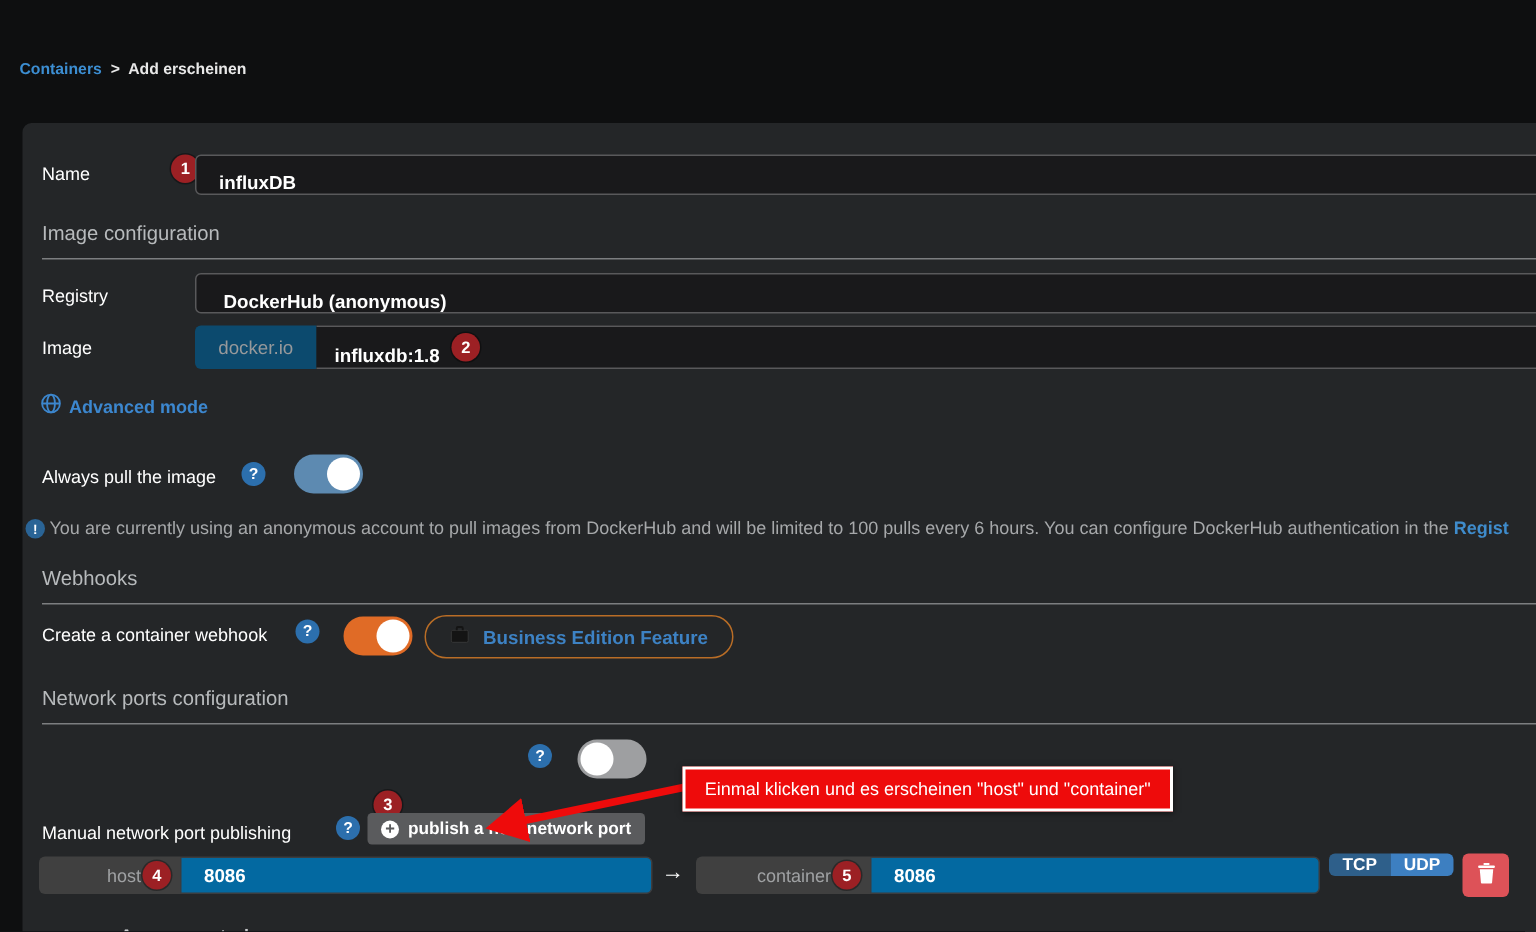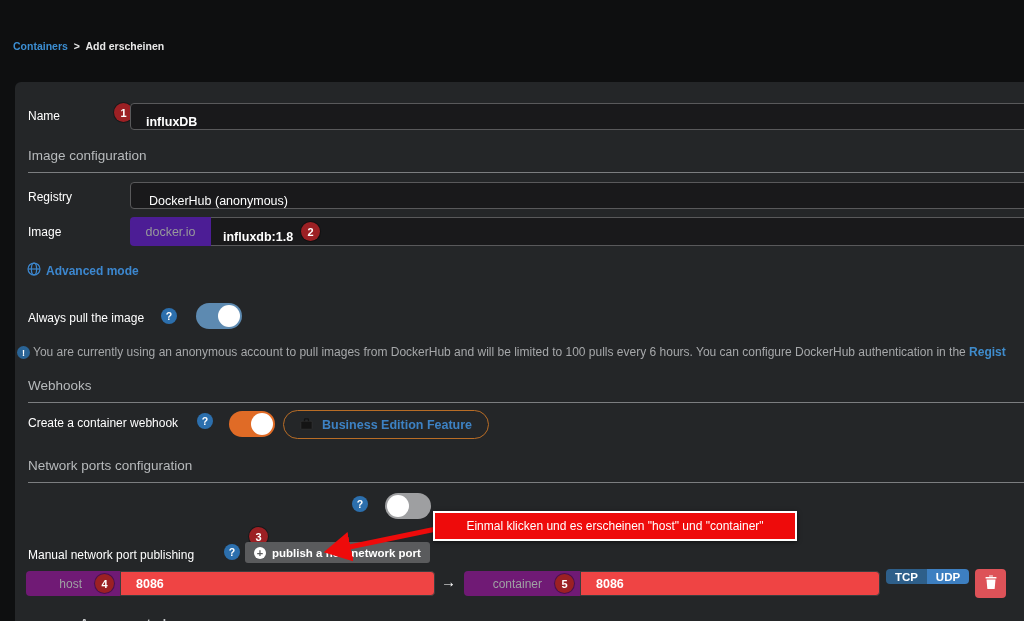--- a/index.html
+++ b/index.html
@@ -16,22 +16,22 @@
   .breadcrumb .sep { color:#e8e8e8; padding:0 3px; }
 
   
   .panel { left:15px; top:82px; width:1020px; height:560px; background:#242628; border-radius:6px 0 0 6px; }
 
   
   .label { font-size:12px; font-weight:400; color:#fff; white-space:nowrap; }
   .sec-heading { font-size:13.5px; color:#b7babc; border-bottom:1px solid #7c7e80; padding-bottom:9px; width:1006px; white-space:nowrap; }
   .input { background:#19191b; border:1px solid #59595b; border-radius:4px 0 0 4px; color:#fff; font-size:12.5px; display:flex; align-items:center; }
   .input .val { padding-left:15px; font-weight:600; white-space:nowrap;margin-top:11px; }
-  .input .val.normal { font-weight:400; padding-left:18px;text-align:center; }
-  .addon { background:#4c1d95; color:#97999b; font-size:12.5px; display:flex; align-items:center; justify-content:center; border-radius:4px 0 0 4px; }
+  .input .val.normal { font-weight:700; padding-left:18px;text-align:center; }
+  .addon { background:#0c4a6e; color:#97999b; font-size:12.5px; display:flex; align-items:center; justify-content:center; border-radius:4px 0 0 4px; }
   .badge { width:19px; height:19px; border-radius:50%; background:#9c2024; color:#fff; font-size:11px; font-weight:700; display:flex; align-items:center; justify-content:center; box-shadow:0 0 0 1px rgba(0,0,0,.35); }
   .qicon { width:16px; height:16px; border-radius:50%; background:#2c6fad; color:#fff; font-size:10.5px; font-weight:700; display:flex; align-items:center; justify-content:center; cursor:pointer; }
   .iicon { width:13px; height:13px; border-radius:50%; background:#2a6496; color:#fff; font-size:9px; font-weight:700; display:flex; align-items:center; justify-content:center; }
 
   .toggle { width:46px; height:26px; border-radius:13px; position:absolute; cursor:pointer; }
   .toggle .knob { position:absolute; top:2px; width:22px; height:22px; border-radius:50%; background:#fff; }
   .toggle.on  .knob { right:2px; }
   .toggle.off .knob { left:2px; }
   .t-blue   { background:#5d8ab1; }
   .t-orange { background:#e06b26; }
@@ -41,23 +41,23 @@
 
   .notice { font-size:12px; color:#a6a8aa; white-space:nowrap; width:1100px; overflow:hidden; }
   .notice .nlink { color:#3f8ccc; font-weight:700; }
 
   .be-pill { height:29px; border:1px solid #b96d26; border-radius:15px; display:flex; align-items:center; gap:9px; padding:0 16px; }
   .be-pill .be-text { color:#3d82c4; font-weight:700; font-size:12.5px; white-space:nowrap; }
 
   .pub-btn { height:21px; background:#5a5b5d; border:none; border-radius:3px; color:#fff; font-weight:700; font-size:11.5px; display:flex; align-items:center; gap:6px; padding:0 9px; cursor:pointer; font-family:inherit; white-space:nowrap; }
   .plus-circle { width:12px; height:12px; border-radius:50%; background:#fff; color:#5a5b5d; font-weight:700; font-size:11px; line-height:12px; text-align:center; }
 
-  .port-input { background:#ef4444; border:1px solid #3c3d3f; border-radius:0 4px 4px 0; color:#fff; font-size:12.5px; font-weight:700; display:flex; align-items:center; }
+  .port-input { background:#0369a1; border:1px solid #3c3d3f; border-radius:0 4px 4px 0; color:#fff; font-size:12.5px; font-weight:700; display:flex; align-items:center; }
   .port-input .val { padding-left:15px; }
-  .port-addon { background:#701a75; border-radius:4px 0 0 4px; display:flex; align-items:center; justify-content:flex-end; gap:13px; padding-right:6px; color:#9fa1a3; font-size:12px; }
+  .port-addon { background:#404040; border-radius:4px 0 0 4px; display:flex; align-items:center; justify-content:flex-end; gap:1px; padding-right:6px; color:#9fa1a3; font-size:12px; }
   .proto-btn { height:15px; border:none; color:#fff; font-weight:700; font-size:11.5px; font-family:inherit; cursor:pointer; }
   .tcp { width:41px; background:#2e5f8a; border-radius:4px 0 0 4px; }
   .udp { width:42px; background:#3d7fc1; border-radius:0 4px 4px 0; }
   .trash-btn { width:31px; height:29px; background:#dd5258; border:none; border-radius:4px; display:flex; align-items:center; justify-content:center; cursor:pointer; }
 
   .anno-box { background:#ee0b0b; border:2px solid #fff; display:flex; align-items:center; justify-content:center; font-size:12px; color:#fff; white-space:nowrap; box-shadow:0 1px 4px rgba(0,0,0,.6); }
   .arrow-svg { left:0; top:0; width:1024px; height:621px; pointer-events:none; }
 
   .cutoff { height:4px; overflow:hidden; font-size:12px; font-weight:700; color:#c9cbcd; }
   .arrow-glyph { color:#fff; font-size:15px; font-weight:700; }
@@ -176,15 +176,15 @@
   <div class="abs cutoff" style="left:80px; top:617px; width:300px;">Access control</div>
 
   <svg class="abs arrow-svg">
     <defs>
       <marker id="ah" markerWidth="6" markerHeight="6" refX="4.2" refY="3" orient="auto" markerUnits="strokeWidth">
         <path d="M0,0 L5.5,3 L0,6 z" fill="#ee0b0b"></path>
       </marker>
     </defs>
     <line x1="470" y1="522" x2="330" y2="551" stroke="#ee0b0b" stroke-width="5" marker-end="url(#ah)"></line>
   </svg>
-  <div class="abs anno-box" style="left:433px; top:511px; width:364px; height:30px;">Einmal klicken und es erscheinen "host" und "container"</div>
+  <div class="abs anno-box" style="left:455px; top:511px; width:327px; height:30px;">Einmal klicken und es erscheinen "host" und "container"</div>
 
 </div>
 
 </body></html>

